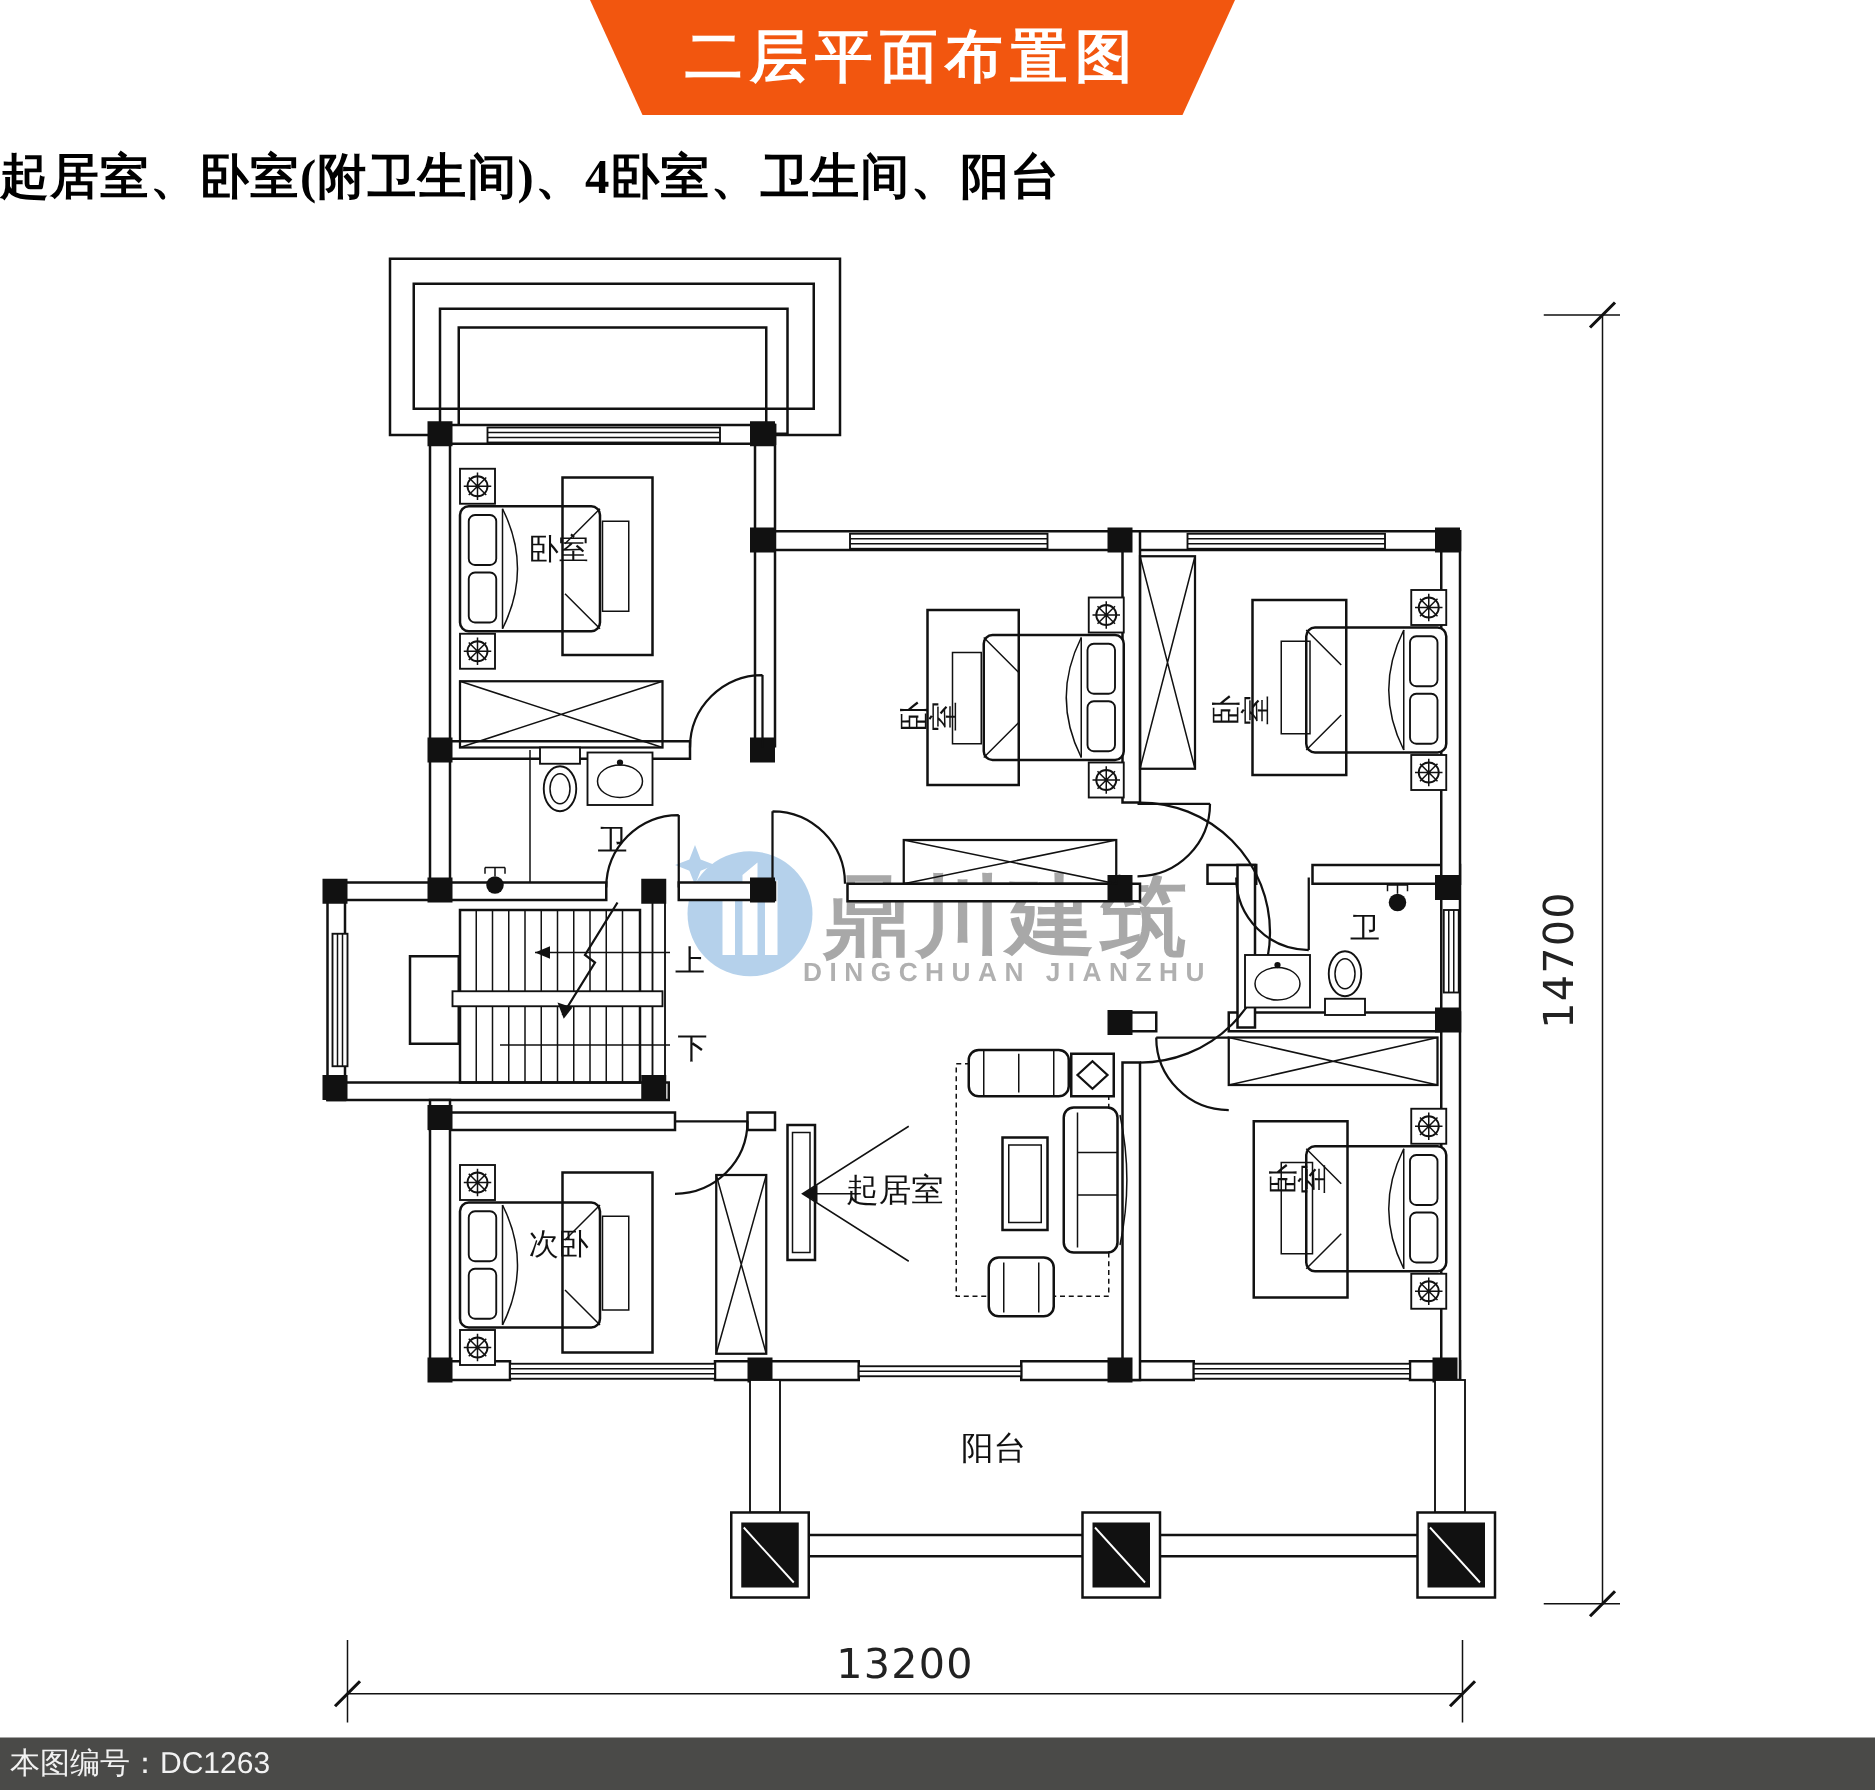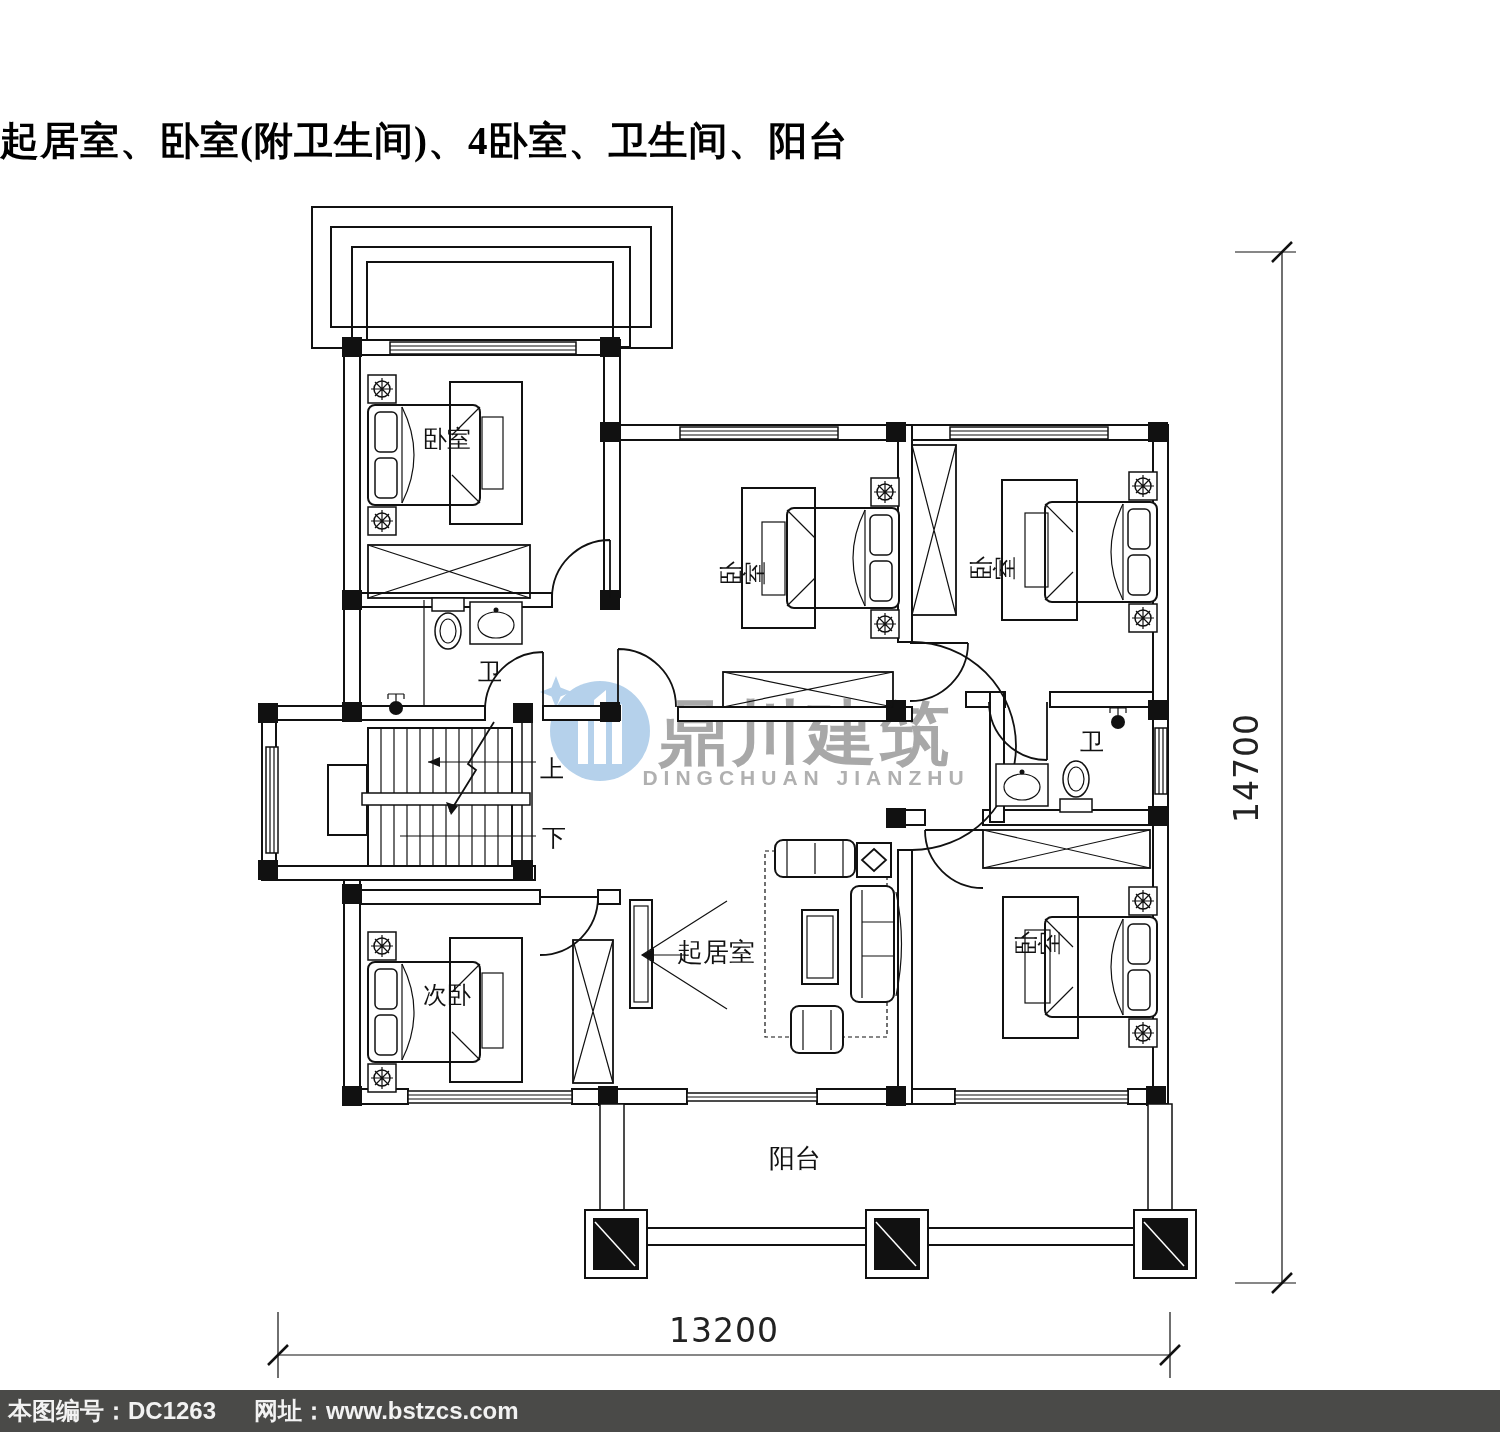--- a/index.html
+++ b/index.html
@@ -10,21 +10,21 @@
   .banner{position:absolute;left:472px;top:0;width:516px;height:92px;background:var(--banner_bg);
           clip-path:polygon(0 0,100% 0,calc(100% - 42px) 100%,42px 100%);
           display:flex;align-items:center;justify-content:center;
           font-weight:bold;font-size:46px;color:#fff;letter-spacing:6px;
           font-family:"Liberation Sans",sans-serif;}
   .subtitle{position:absolute;top:114px;left:0;width:100%;
           font-family:"Liberation Serif",serif;font-weight:600;font-size:39px;color:#000;letter-spacing:1px;}
   .footer{position:absolute;bottom:0;left:0;width:100%;height:42px;background:var(--footer_bg);
           color:var(--footer_text);font-size:24px;line-height:42px;
           display:flex;gap:38px;white-space:nowrap;padding-left:8px;box-sizing:border-box;
-          font-family:"Liberation Sans",sans-serif;font-weight:bold;}
+          font-family:"Liberation Sans",sans-serif;}
   
   .w{fill:#fff;stroke:#111;stroke-width:2;}
   .w15{fill:#fff;stroke:#111;stroke-width:1.5;}
   .ln{fill:none;stroke:#111;stroke-width:2;}
   .ln18{fill:none;stroke:#111;stroke-width:1.8;}
   .thin{fill:none;stroke:#111;stroke-width:1.2;}
   .blk{fill:#111;stroke:none;}
   text.lbl{font-family:"Liberation Serif",serif;font-size:24px;fill:#111;text-anchor:middle;}
   text.lbl-big{font-family:"Liberation Serif",serif;font-size:26px;fill:#111;text-anchor:middle;}
   text.dim{font-family:"DejaVu Sans","Liberation Sans",sans-serif;font-size:33px;fill:#222;
@@ -294,21 +294,23 @@
     <text class="dim" x="1258" y="768" transform="rotate(-90 1258 768)">14700</text>
   </g>
   <g>
     <path d="M278 1355 H1170" class="thin" stroke-width="1.5"></path>
     <path d="M278 1312 V1378 M1170 1312 V1378" class="thin"></path>
     <path d="M268 1365 L288 1345 M1160 1365 L1180 1345" stroke="#111" stroke-width="2.5"></path>
     <text class="dim" x="724" y="1342">13200</text>
   </g>
 </svg>
 
+<div class="banner">
+  <span>二层平面布置图</span>
+</div>
 
 <div class="subtitle">起居室、卧室(附卫生间)、4卧室、卫生间、阳台</div>
 
 <div class="footer">
   <span>本图编号：DC1263</span>
-  <span>网址：www.bstzcs.com</span>
 </div>
 
 </div>
 
 </body></html>

